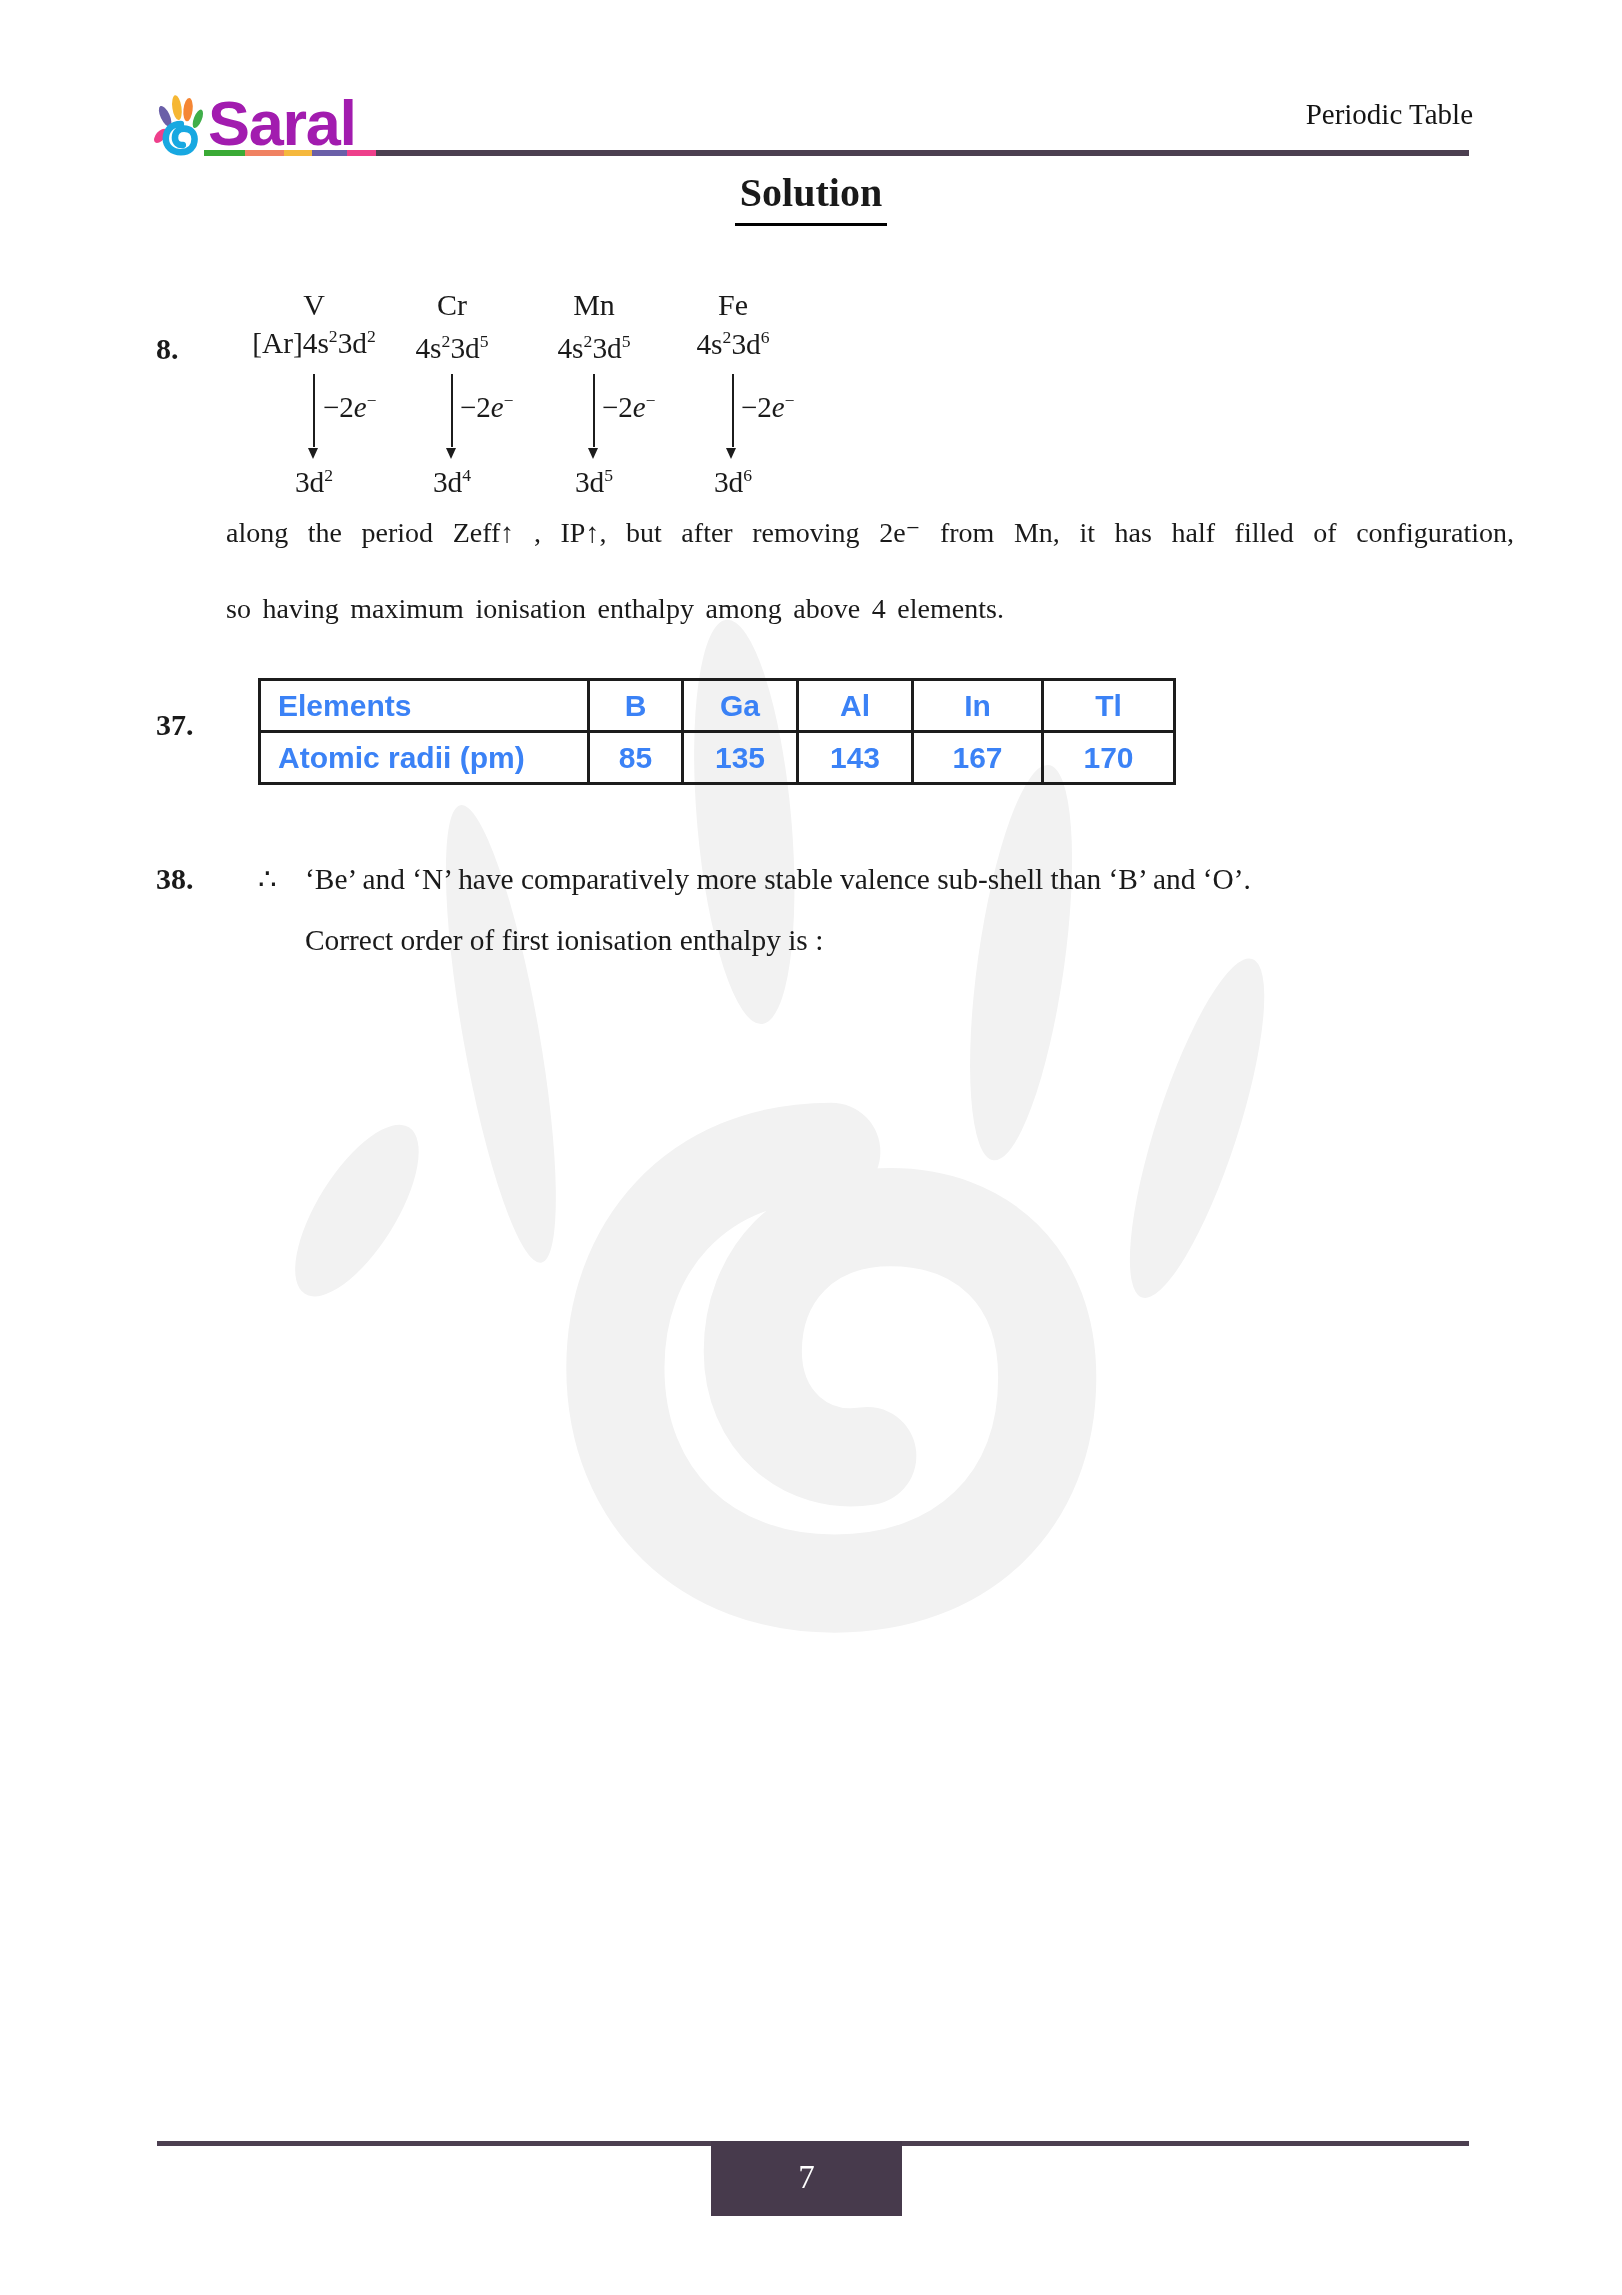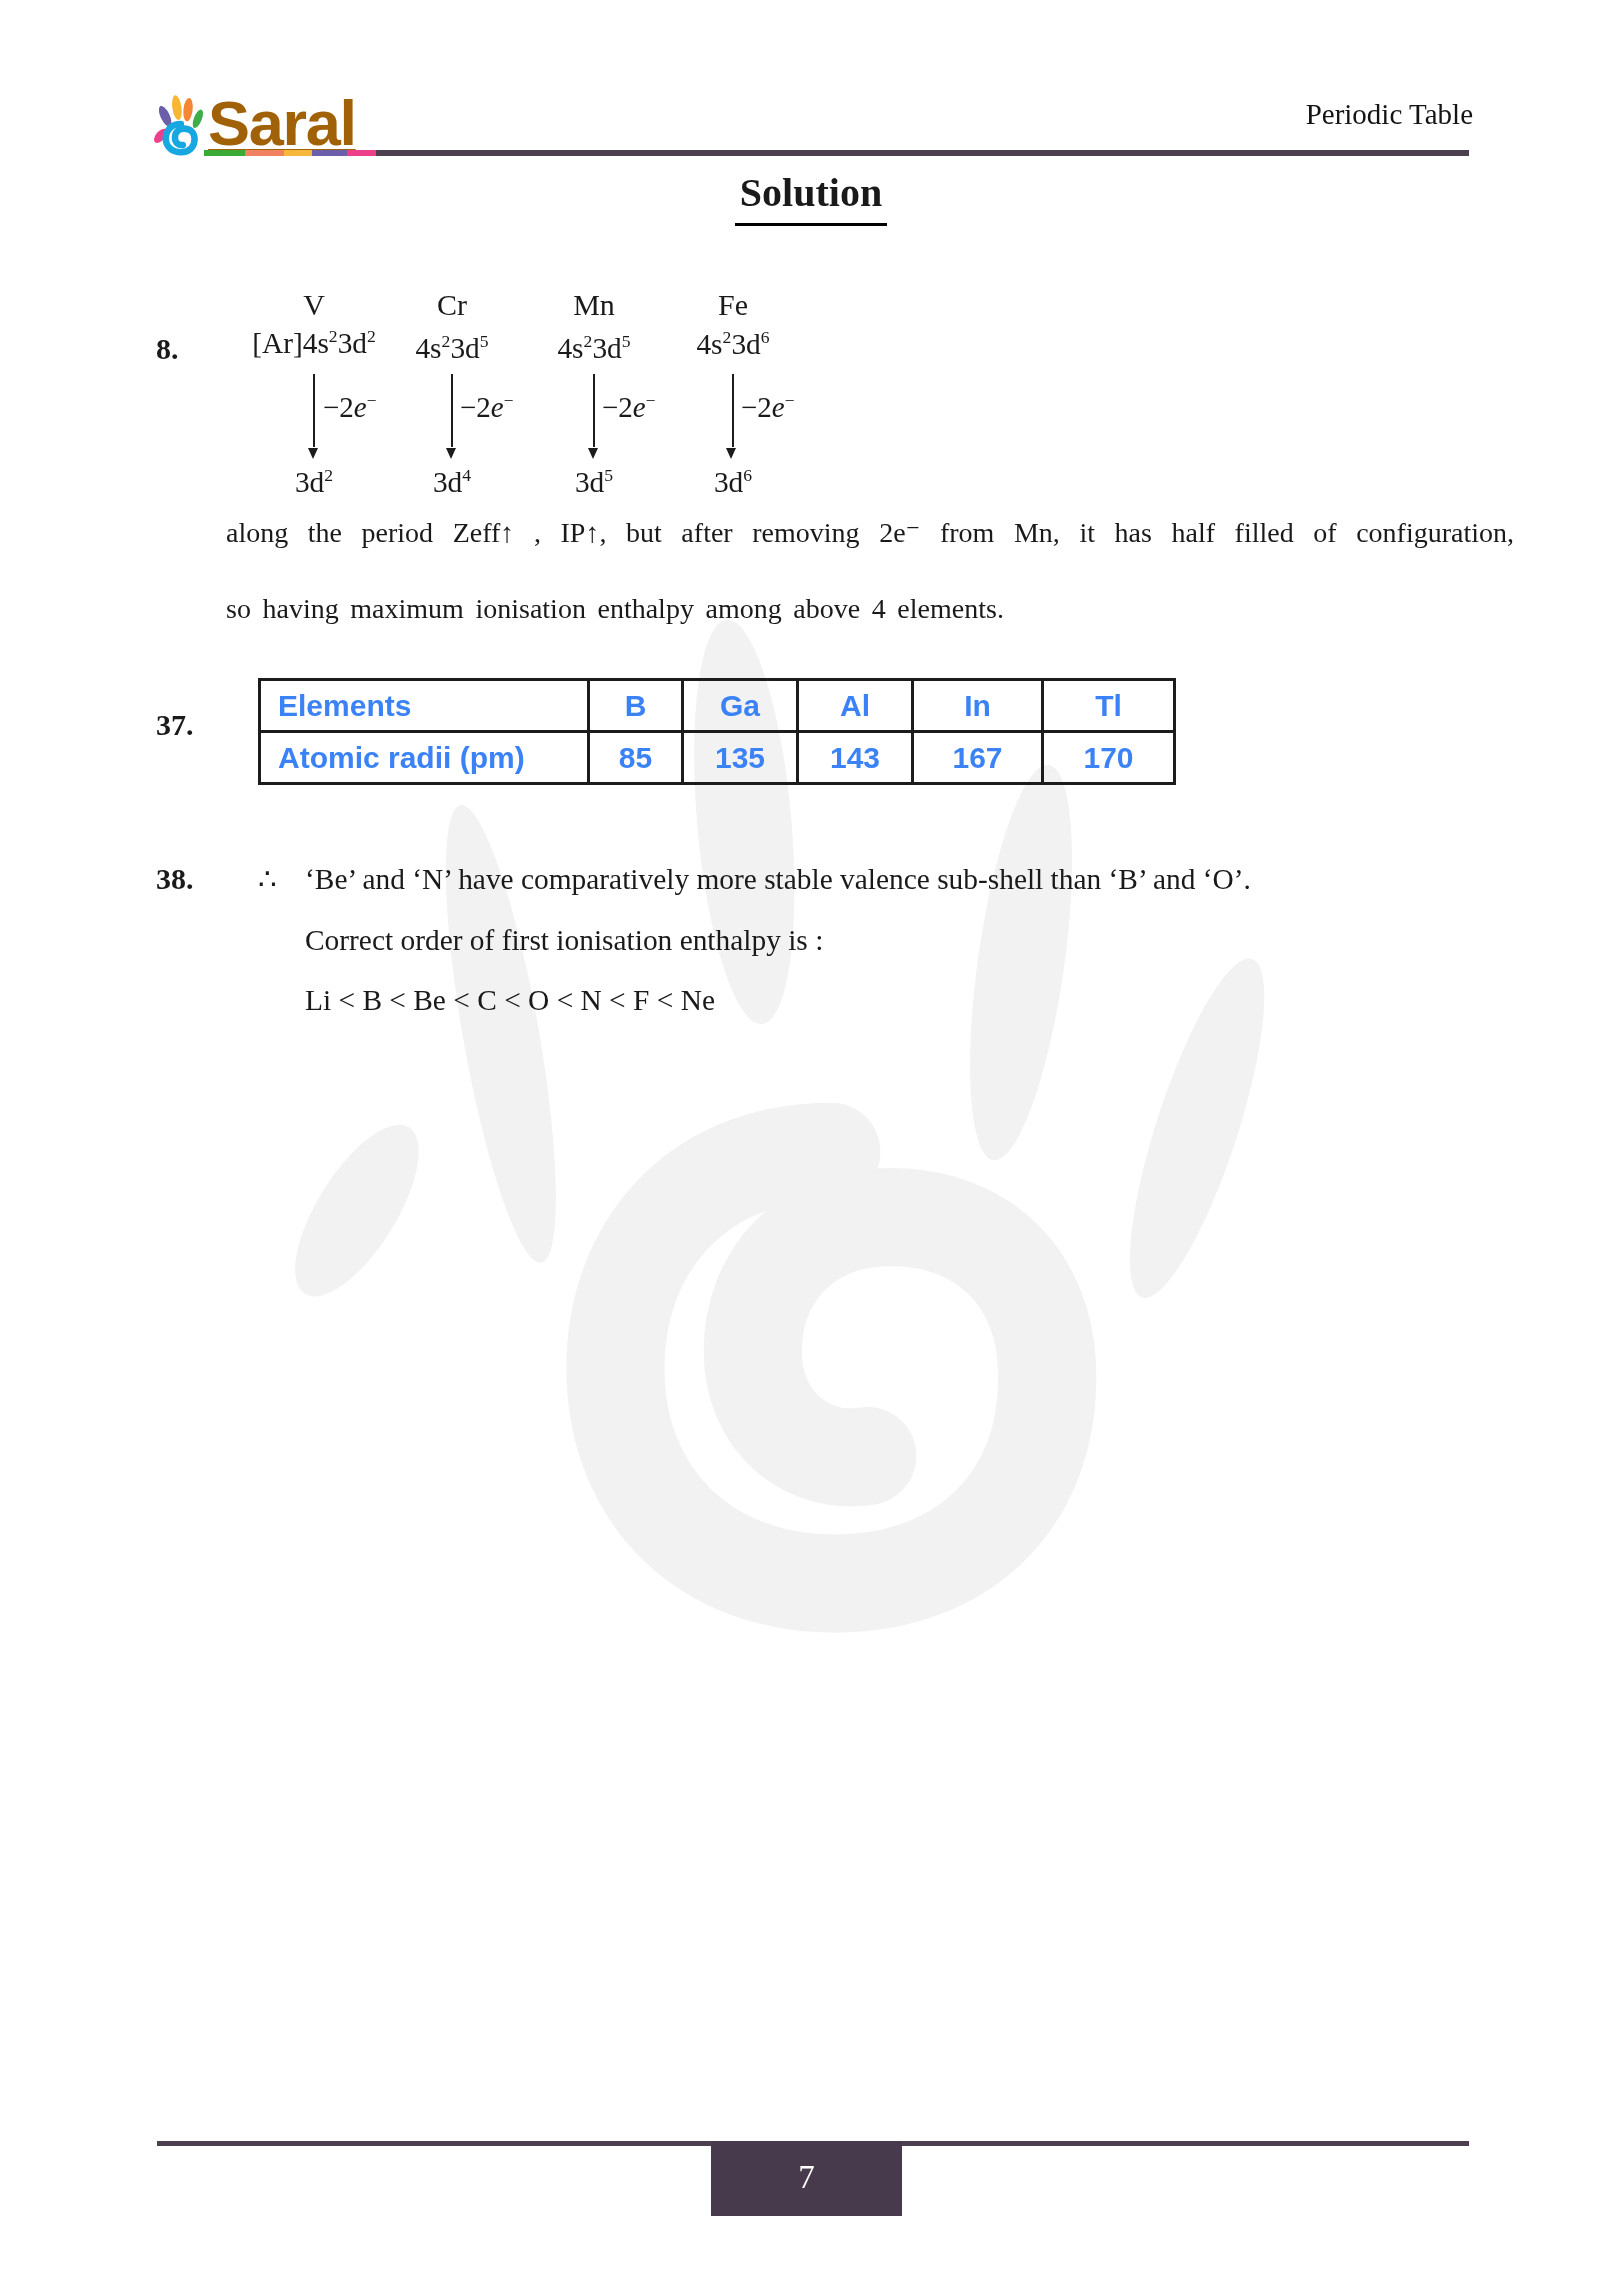--- a/index.html
+++ b/index.html
@@ -2,21 +2,21 @@
 <html style="font-size:10.5px"><head>
 <meta charset="utf-8">
 <style>
   html,body{margin:0;padding:0;background:#888;}
   .page{position:relative;width:1622px;height:2295px;background:#ffffff;overflow:hidden;
         font-family:"Liberation Serif","DejaVu Serif",serif;color:#1a1a1a;}
   .abs{position:absolute;}
 
   
   .brand-text{font-family:"Liberation Sans","DejaVu Sans",sans-serif;font-weight:bold;
-              font-size:63px;line-height:1;color:#a16207;letter-spacing:-1.3px;text-decoration:underline;}
+              font-size:63px;line-height:1;color:#a21caf;letter-spacing:-1.3px;}
   .doc-title{font-size:29px;text-align:right;color:#141414;}
   .rule{background:#4c3f50;}
   .ubar{position:absolute;top:0;height:5.9px;}
 
   
   .page-title-wrap{left:0;top:169px;width:1622px;text-align:center;}
   .page-title{display:inline-block;font-weight:bold;font-size:40px;
               border-bottom:3.9px solid #000;padding:0 5.2px 6.5px;}
 
   
@@ -175,19 +175,18 @@
       <td>170</td>
     </tr>
   </tbody>
     </table>
 
   <div class="abs qnum" style="left:156px;top:862px;">38.</div>
 
   <div class="abs t38" style="left:258px;top:862px;">∴</div>
   <div class="abs t38" style="left:305px;top:862px;width:1145px;">‘Be’ and ‘N’ have comparatively more stable valence sub-shell than ‘B’ and ‘O’.</div>
   <div class="abs t38" style="left:305px;top:923px;width:916px;">Correct order of first ionisation enthalpy is :</div>
-  <div class="abs t38" style="left:305px;top:983px;width:785px;">Li &lt; B &lt; Be &lt; C &lt; O &lt; N &lt; F &lt; Ne</div>
 
   <div class="abs rule" style="left:157px;top:2141px;width:1312px;height:5.2px;"></div>
   <div class="abs pagenum-box" style="left:711px;top:2141px;width:191px;height:75px;">7</div>
 
 </div>
 
 
 </body></html>

